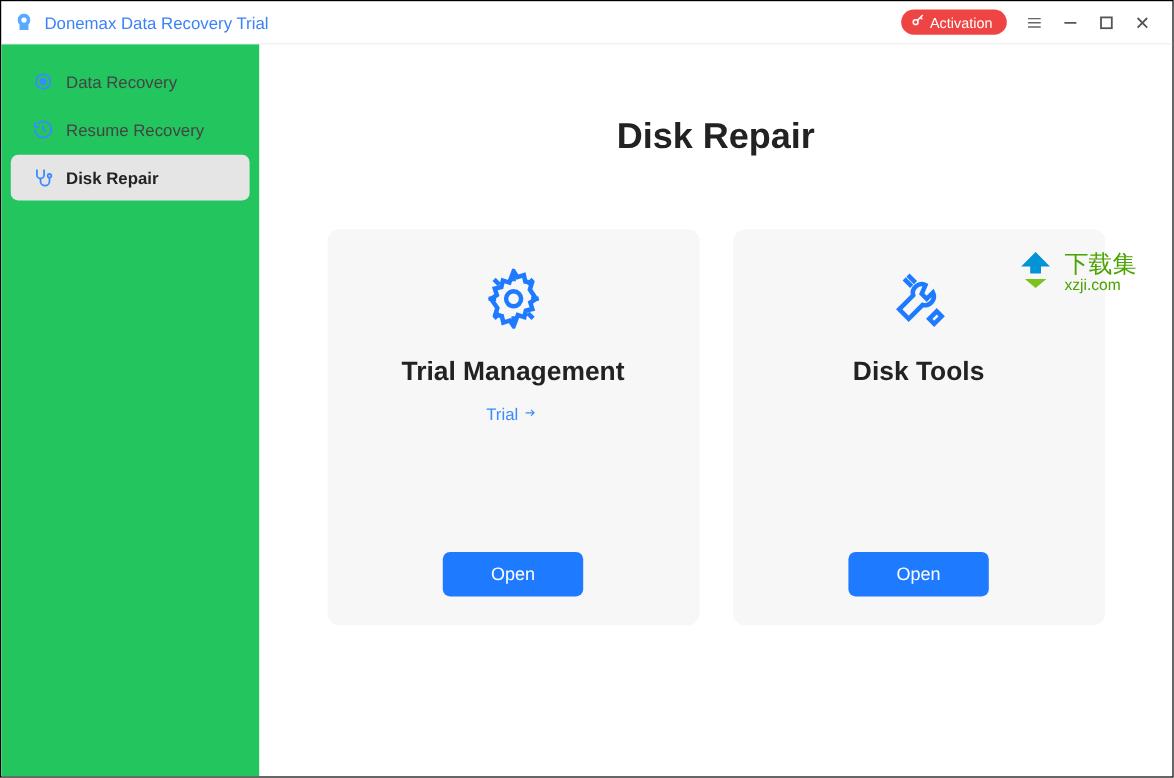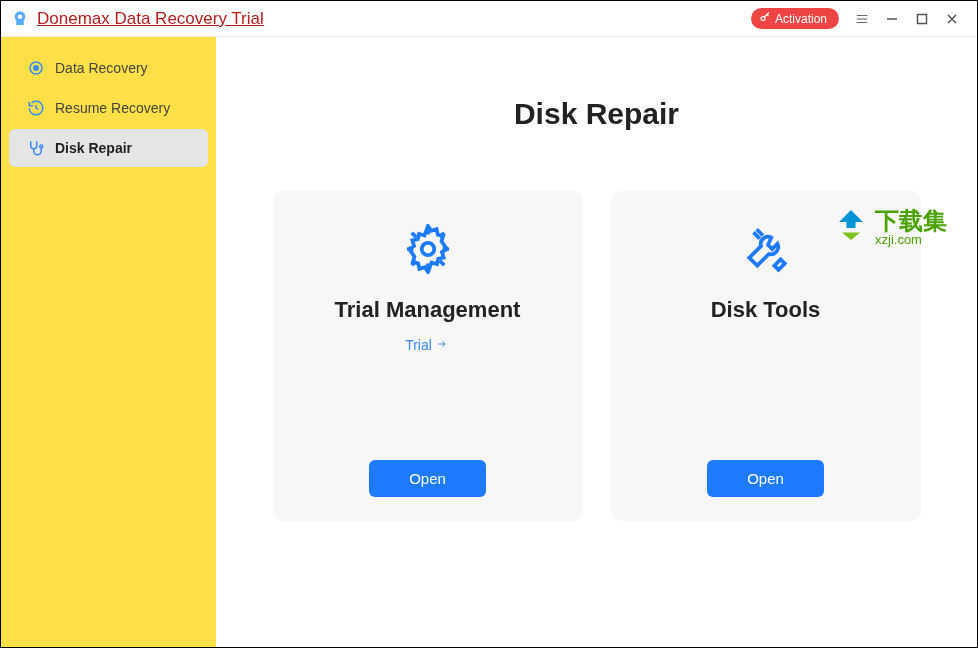--- a/index.html
+++ b/index.html
@@ -21,24 +21,23 @@
     }
     .app-icon {
       width: 18px;
       height: 18px;
       margin-right: 8px;
       display: flex;
       align-items: center;
       justify-content: center;
     }
     .app-title {
-      font-size: 17px;
-      color: #b91c1c;
+      font-size: 14px;
+      color: #3b82f6;
       flex: 1;
-      text-decoration: underline;
     }
     .activation-btn {
       background: #ef4444;
       color: #fff;
       border: none;
       border-radius: 12px;
       padding: 3px 12px 3px 8px;
       font-size: 12px;
       display: flex;
       align-items: center;
@@ -54,21 +53,21 @@
       justify-content: center;
       cursor: pointer;
       color: #555;
     }
     .container {
       display: flex;
       height: calc(100% - 36px);
     }
     .sidebar {
       width: 215px;
-      background: #fde047;
+      background: #22c55e;
       padding-top: 10px;
     }
     .sidebar-item {
       display: flex;
       align-items: center;
       padding: 10px 18px;
       font-size: 14px;
       color: #444;
       cursor: pointer;
       border-radius: 6px;
@@ -163,21 +162,21 @@
       display: flex;
       align-items: center;
       gap: 6px;
       pointer-events: none;
     }
     .watermark-text {
       display: flex;
       flex-direction: column;
       line-height: 1;
     }
-    .wm-cn { font-size: 24px; font-weight: 700; color: #4aa300; }
+    .wm-cn { font-size: 20px; font-weight: 400; color: #4aa300; }
     .wm-url { font-size: 13px; color: #4aa300; }
   </style>
 </head>
 <body>
 
 <div class="titlebar">
   <span class="app-icon">
     <svg width="18" height="18" viewBox="0 0 24 24">
       <path d="M12 2 C8 2 5 5 5 9 C5 11 6 13 7 14 L7 20 L17 20 L17 14 C18 13 19 11 19 9 C19 5 16 2 12 2 Z" fill="#56aaff"></path>
       <circle cx="12" cy="9" r="3" fill="#fff"></circle>

